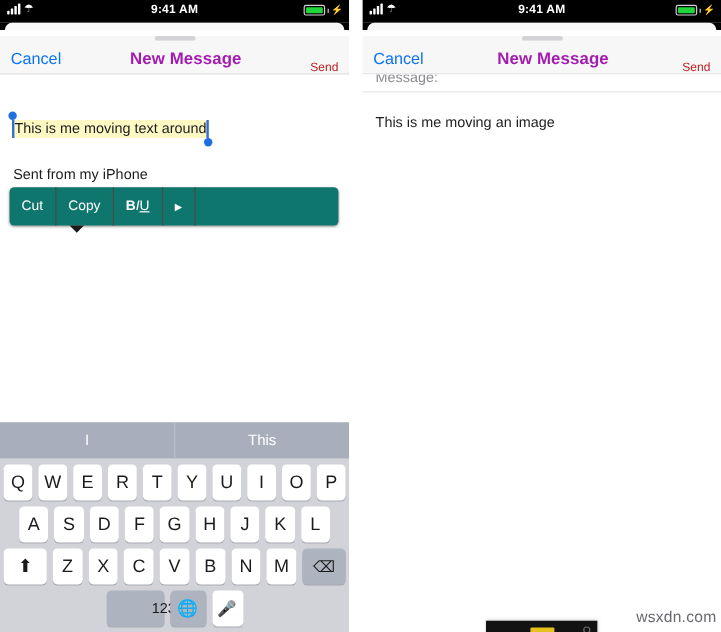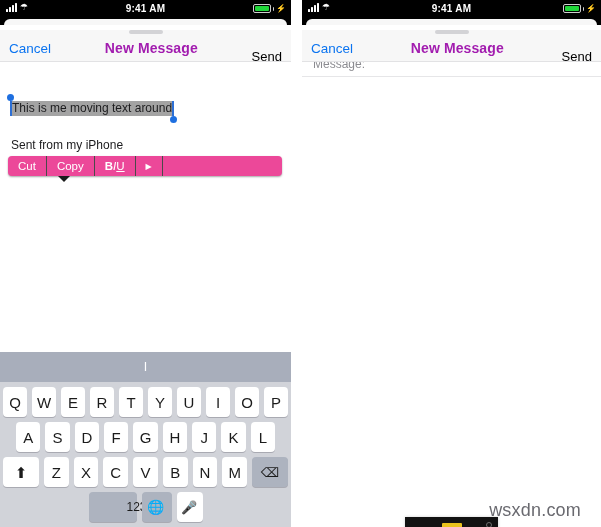--- a/index.html
+++ b/index.html
@@ -57,48 +57,48 @@
     display: flex; align-items: center; justify-content: space-between;
     padding: 0 9px;
     background: #f7f7f7;
   }
   .navbar::after{
     content:""; position:absolute; left:-4px; right:-4px; bottom:0; height:1px;
     background:#e2e2e4;
   }
   .nav-cancel { color: #0b74f0; font-size: 13.5px; }
   .nav-title  { font-size: 14px; font-weight: bold; color: #a21caf; letter-spacing:.1px; }
-  .nav-send   { color: #000000; font-size: 13px; margin-top: 16px; }
+  .nav-send   { color: #b91c1c; font-size: 10px; margin-top: 16px; }
 
   
   .compose { position: relative; background: #fff; height: 100%; }
   .body-text { padding: 14px 11px 0; font-size: 12px; color: #1c1c1e; line-height: 16px; }
   .sig-text  { padding: 22px 11px 0; font-size: 12px; color: #1c1c1e; }
 
   
   .sel-wrap { position: relative; padding: 0 11px; margin-top: 13px; }
   .sel-text {
     display: inline-block; position: relative;
-    background: #a3a3a3; color: #1c1c1e;
+    background: #fef9c3; color: #1c1c1e;
     font-size: 12px; line-height: 15px; padding: 0 1px;
   }
   .caret-l, .caret-r {
     position: absolute; width: 2px; background: #2d6fd4; top: 0; bottom: 0;
   }
   .caret-l { left: -1px; } .caret-r { right: -1px; }
   .knob {
     position: absolute; width: 7px; height: 7px; border-radius: 50%;
     background: #1e6fe0;
   }
   .knob.start { left: -4px; top: -7px; }
   .knob.end   { right: -4px; bottom: -7px; }
 
   .callout {
-    position: absolute; left: 8px; top: 58px; width: 274px; height: 20px;
-    background: #ec4899; border-radius: 4px;
+    position: absolute; left: 8px; top: 58px; width: 274px; height: 32px;
+    background: #0f766e; border-radius: 4px;
     display: flex; align-items: stretch; z-index: 6;
     box-shadow: 0 1px 2px rgba(0,0,0,.35);
     text-align: right;
   }
   .callout .mi {
     display: flex; align-items: center; justify-content: center;
     color: #ffffff; font-size: 11.5px; padding: 0 10px; white-space: nowrap;
     border-right: 1px solid #4a4a4a;
   }
   .callout .mi:last-child { border-right: none; padding: 0 9px; }
@@ -160,22 +160,22 @@
   .drag-img .mini-pill {
     position: absolute; left: 50%; transform: translateX(-50%); top: 6px;
     width: 20px; height: 8px; background: #e8c21c; border-radius: 1px;
   }
   .drag-img .mini-mag {
     position: absolute; right: 6px; top: 5px; width: 6px; height: 6px;
     border: 1px solid #6f6f6f; border-radius: 50%;
   }
 
   .watermark {
-    position: absolute; right: 20px; bottom: 6px;
-    font-size: 18px; color: #6a6a70; letter-spacing: .2px; margin-left: 44px;
+    position: absolute; right: 4px; bottom: 6px;
+    font-size: 13px; color: #6a6a70; letter-spacing: .2px; margin-left: 44px;
   }
 
   
   .clip-subject { position: relative; overflow: hidden; height: 14px; }
   .clip-subject span {
     position: absolute; top: -5px; left: 11px; font-size: 12px; color: #8b8b90;
   }
 </style>
 </head>
 <body>
@@ -239,20 +239,21 @@
           <span class="knob end"></span>
         </span>
       </div>
 
       <div class="sig-text">Sent from my iPhone</div>
     </div>
 
     <div class="keyboard">
       <div class="predict">
         <div class="p">I</div>
+        <div class="p">This</div>
       </div>
 
       <div class="krow r1">
         <div class="key">Q</div>
         <div class="key">W</div>
         <div class="key">E</div>
         <div class="key">R</div>
         <div class="key">T</div>
         <div class="key">Y</div>
         <div class="key">U</div>
@@ -334,20 +335,21 @@
         <span class="nav-title">New Message</span>
         <span class="nav-send">Send</span>
       </div>
     </div>
 
     <div class="compose">
       <div class="clip-subject">
         <span>Message:</span>
       </div>
       <div style="height:1px;background:#e6e6e8;"></div>
+      <div class="body-text" style="padding-top:17px;">This is me moving an image</div>
 
       <div class="drag-img">
         <div class="mini-status">
           <div class="mini-pill"></div>
           <div class="mini-mag"></div>
         </div>
 
       </div>
     </div>
 

